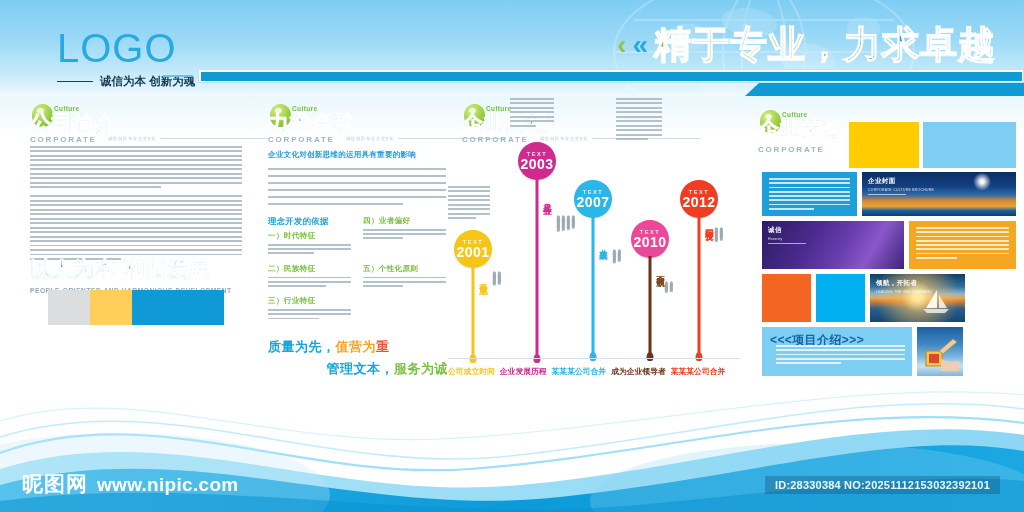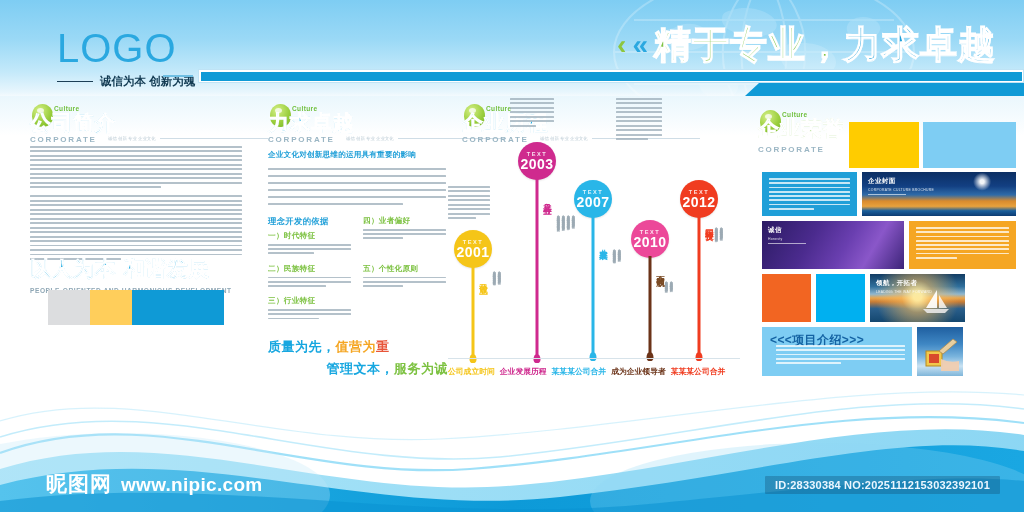--- a/index.html
+++ b/index.html
@@ -192,21 +192,21 @@
   }
   .img-hand{
     background:linear-gradient(180deg,#1f5fa0 0%,#3f87c4 35%,#79b4dd 60%,#c9e2f2 80%,#7fb6da 100%);
   }
 
   
   .waves{position:absolute;left:0;bottom:0;width:1024px;height:135px;}
   .waves svg{width:100%;height:100%;display:block;}
 
   .footer-logo{
-    position:absolute;left:22px;bottom:14px;display:flex;align-items:baseline;gap:9px;color:#fff;margin-left:24px;
+    position:absolute;left:22px;bottom:14px;display:flex;align-items:baseline;gap:9px;color:#fff;
   }
   .footer-logo .cn{font-size:21px;font-weight:bold;letter-spacing:1px;
      font-family:"DejaVu Sans","Liberation Sans",sans-serif;}
   .footer-logo .url{font-size:19px;font-weight:bold;letter-spacing:.3px;}
 
   .idbox{
     position:absolute;right:24px;bottom:18px;padding:3px 10px;
     background:rgba(18,72,110,.33);color:#eaf6ff;font-size:11px;letter-spacing:.2px;
     border-radius:1px;
     font-weight:bold;

